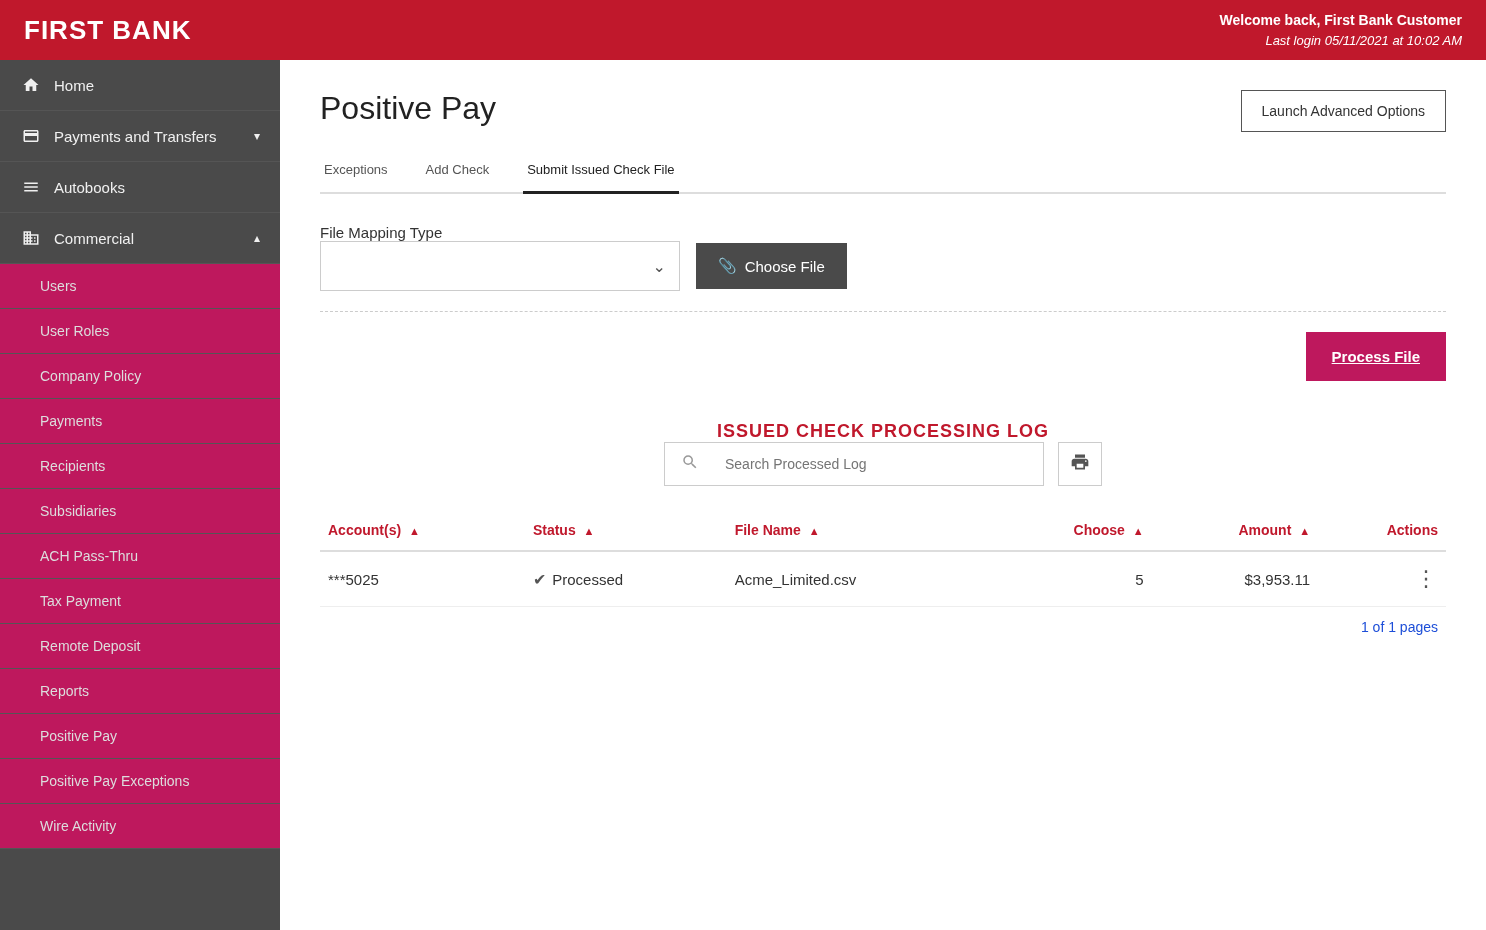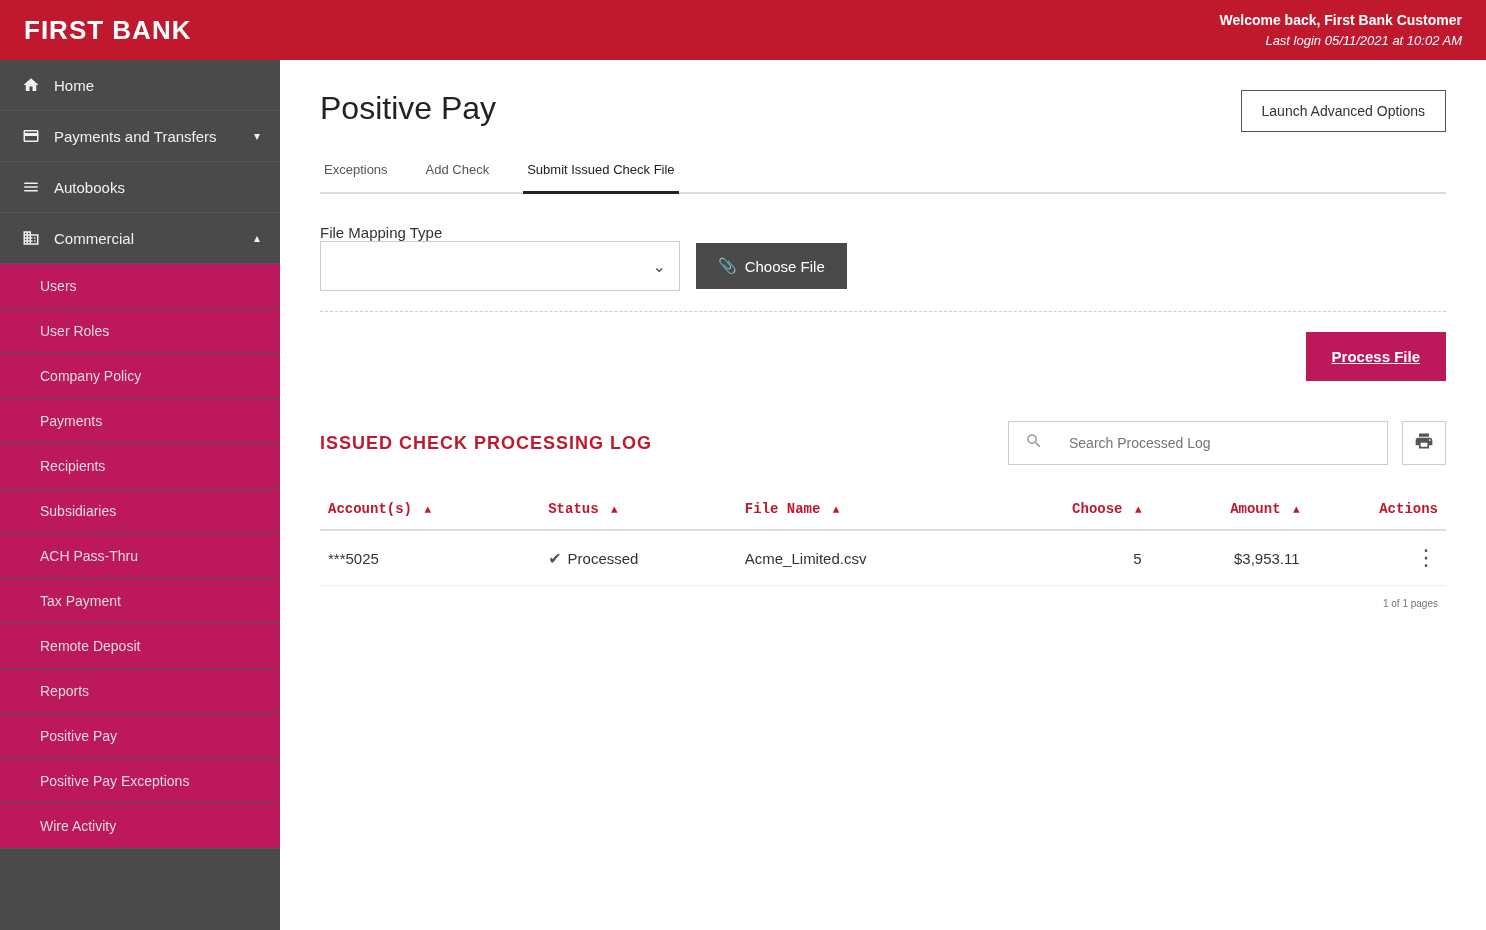--- a/index.html
+++ b/index.html
@@ -187,20 +187,21 @@
       text-decoration: underline;
     }
 
     
     .log-section {}
     .log-header-row {
       display: flex;
       align-items: center;
       justify-content: space-between;
       margin-bottom: 24px;
+      flex-direction: column;
     }
     .log-title {
       font-size: 18px;
       font-weight: 700;
       color: #c0182c;
       letter-spacing: 1px;
       text-transform: uppercase;
     }
     .log-right {
       display: flex;
@@ -245,40 +246,39 @@
     .log-table thead tr {
       border-bottom: 2px solid #ddd;
     }
     .log-table th {
       text-align: left;
       padding: 12px 8px;
       font-size: 14px;
       font-weight: 700;
       color: #c0182c;
       white-space: nowrap;
-      font-family: Liberation Mono, monospace;
     }
     .log-table th .sort-arrow { font-size: 11px; margin-left: 4px; }
     .log-table th.right { text-align: right; }
     .log-table td {
       padding: 16px 8px;
       font-size: 15px;
       color: #333;
       border-bottom: 1px solid #eee;
     }
     .log-table td.right { text-align: right; }
     .log-table td .status-row { display: flex; align-items: center; gap: 6px; }
     .log-table td .status-check { color: #555; font-size: 16px; }
 
     .pagination-row {
       display: flex;
       justify-content: flex-end;
       padding: 12px 8px;
-      font-size: 10px;
-      color: #737373;
+      font-size: 14px;
+      color: #1d4ed8;
     }
 
     .actions-btn {
       background: none;
       border: none;
       font-size: 22px;
       cursor: pointer;
       color: #555;
       letter-spacing: 1px;
       line-height: 1;

